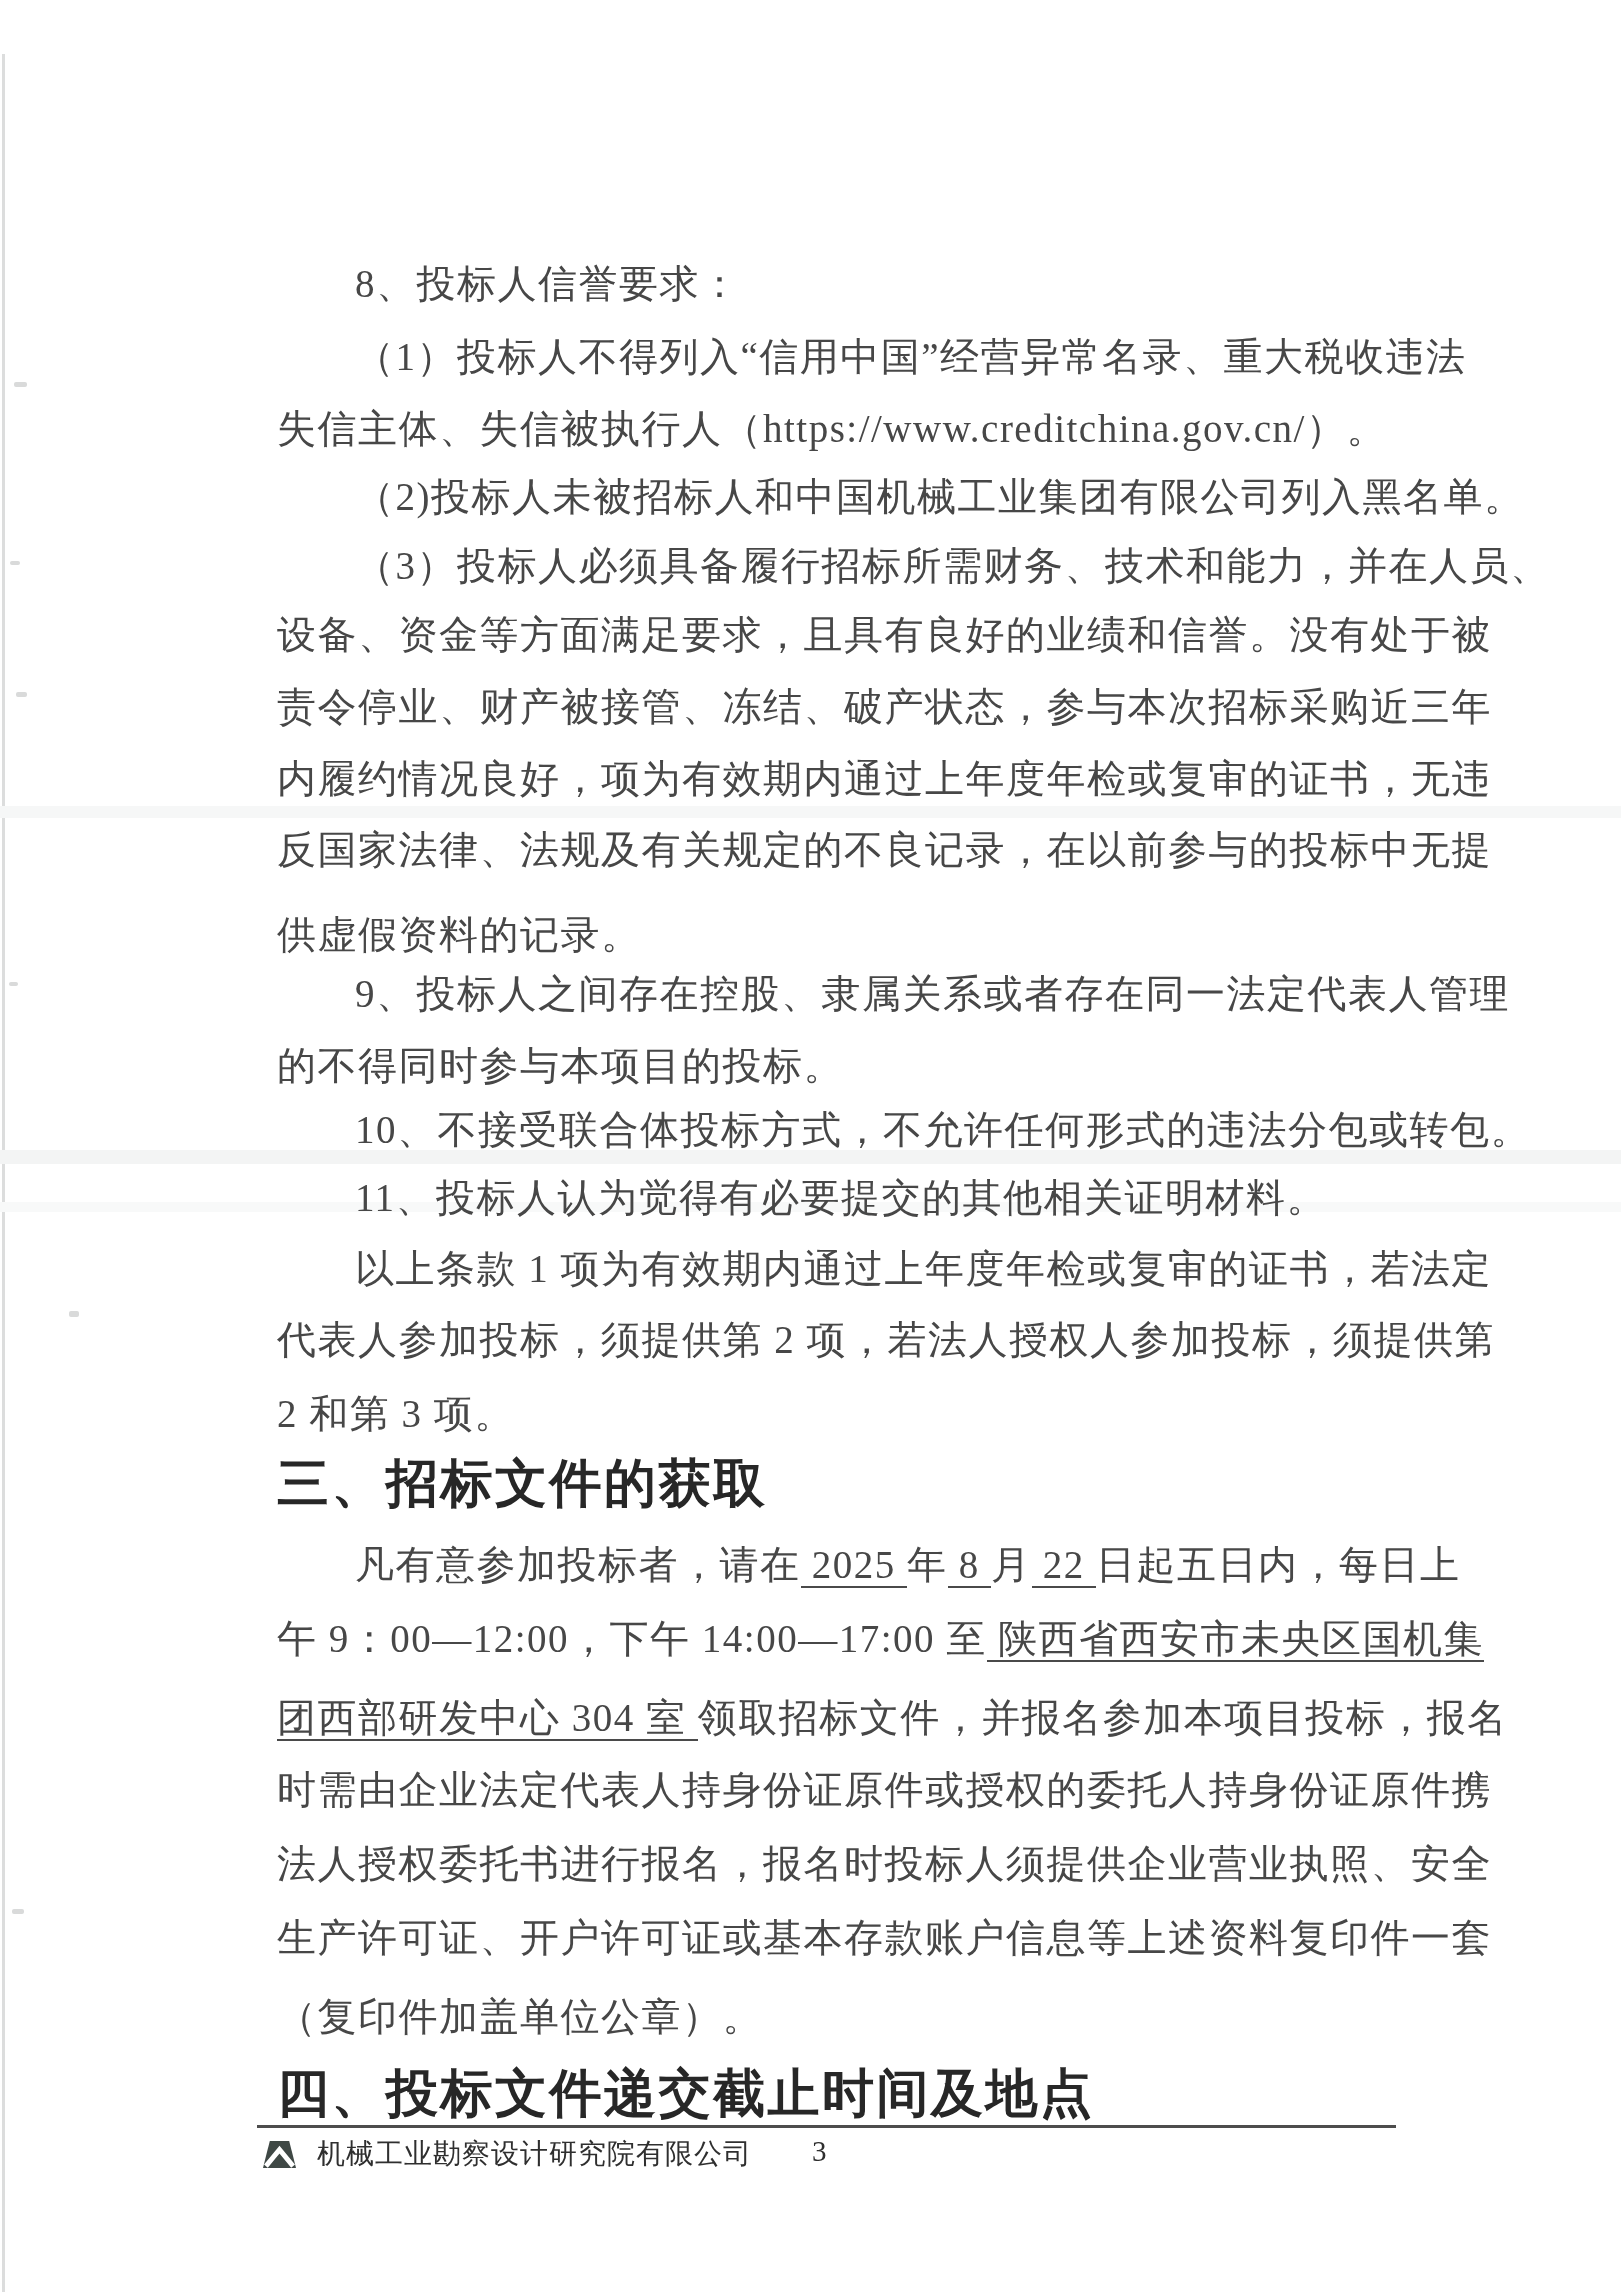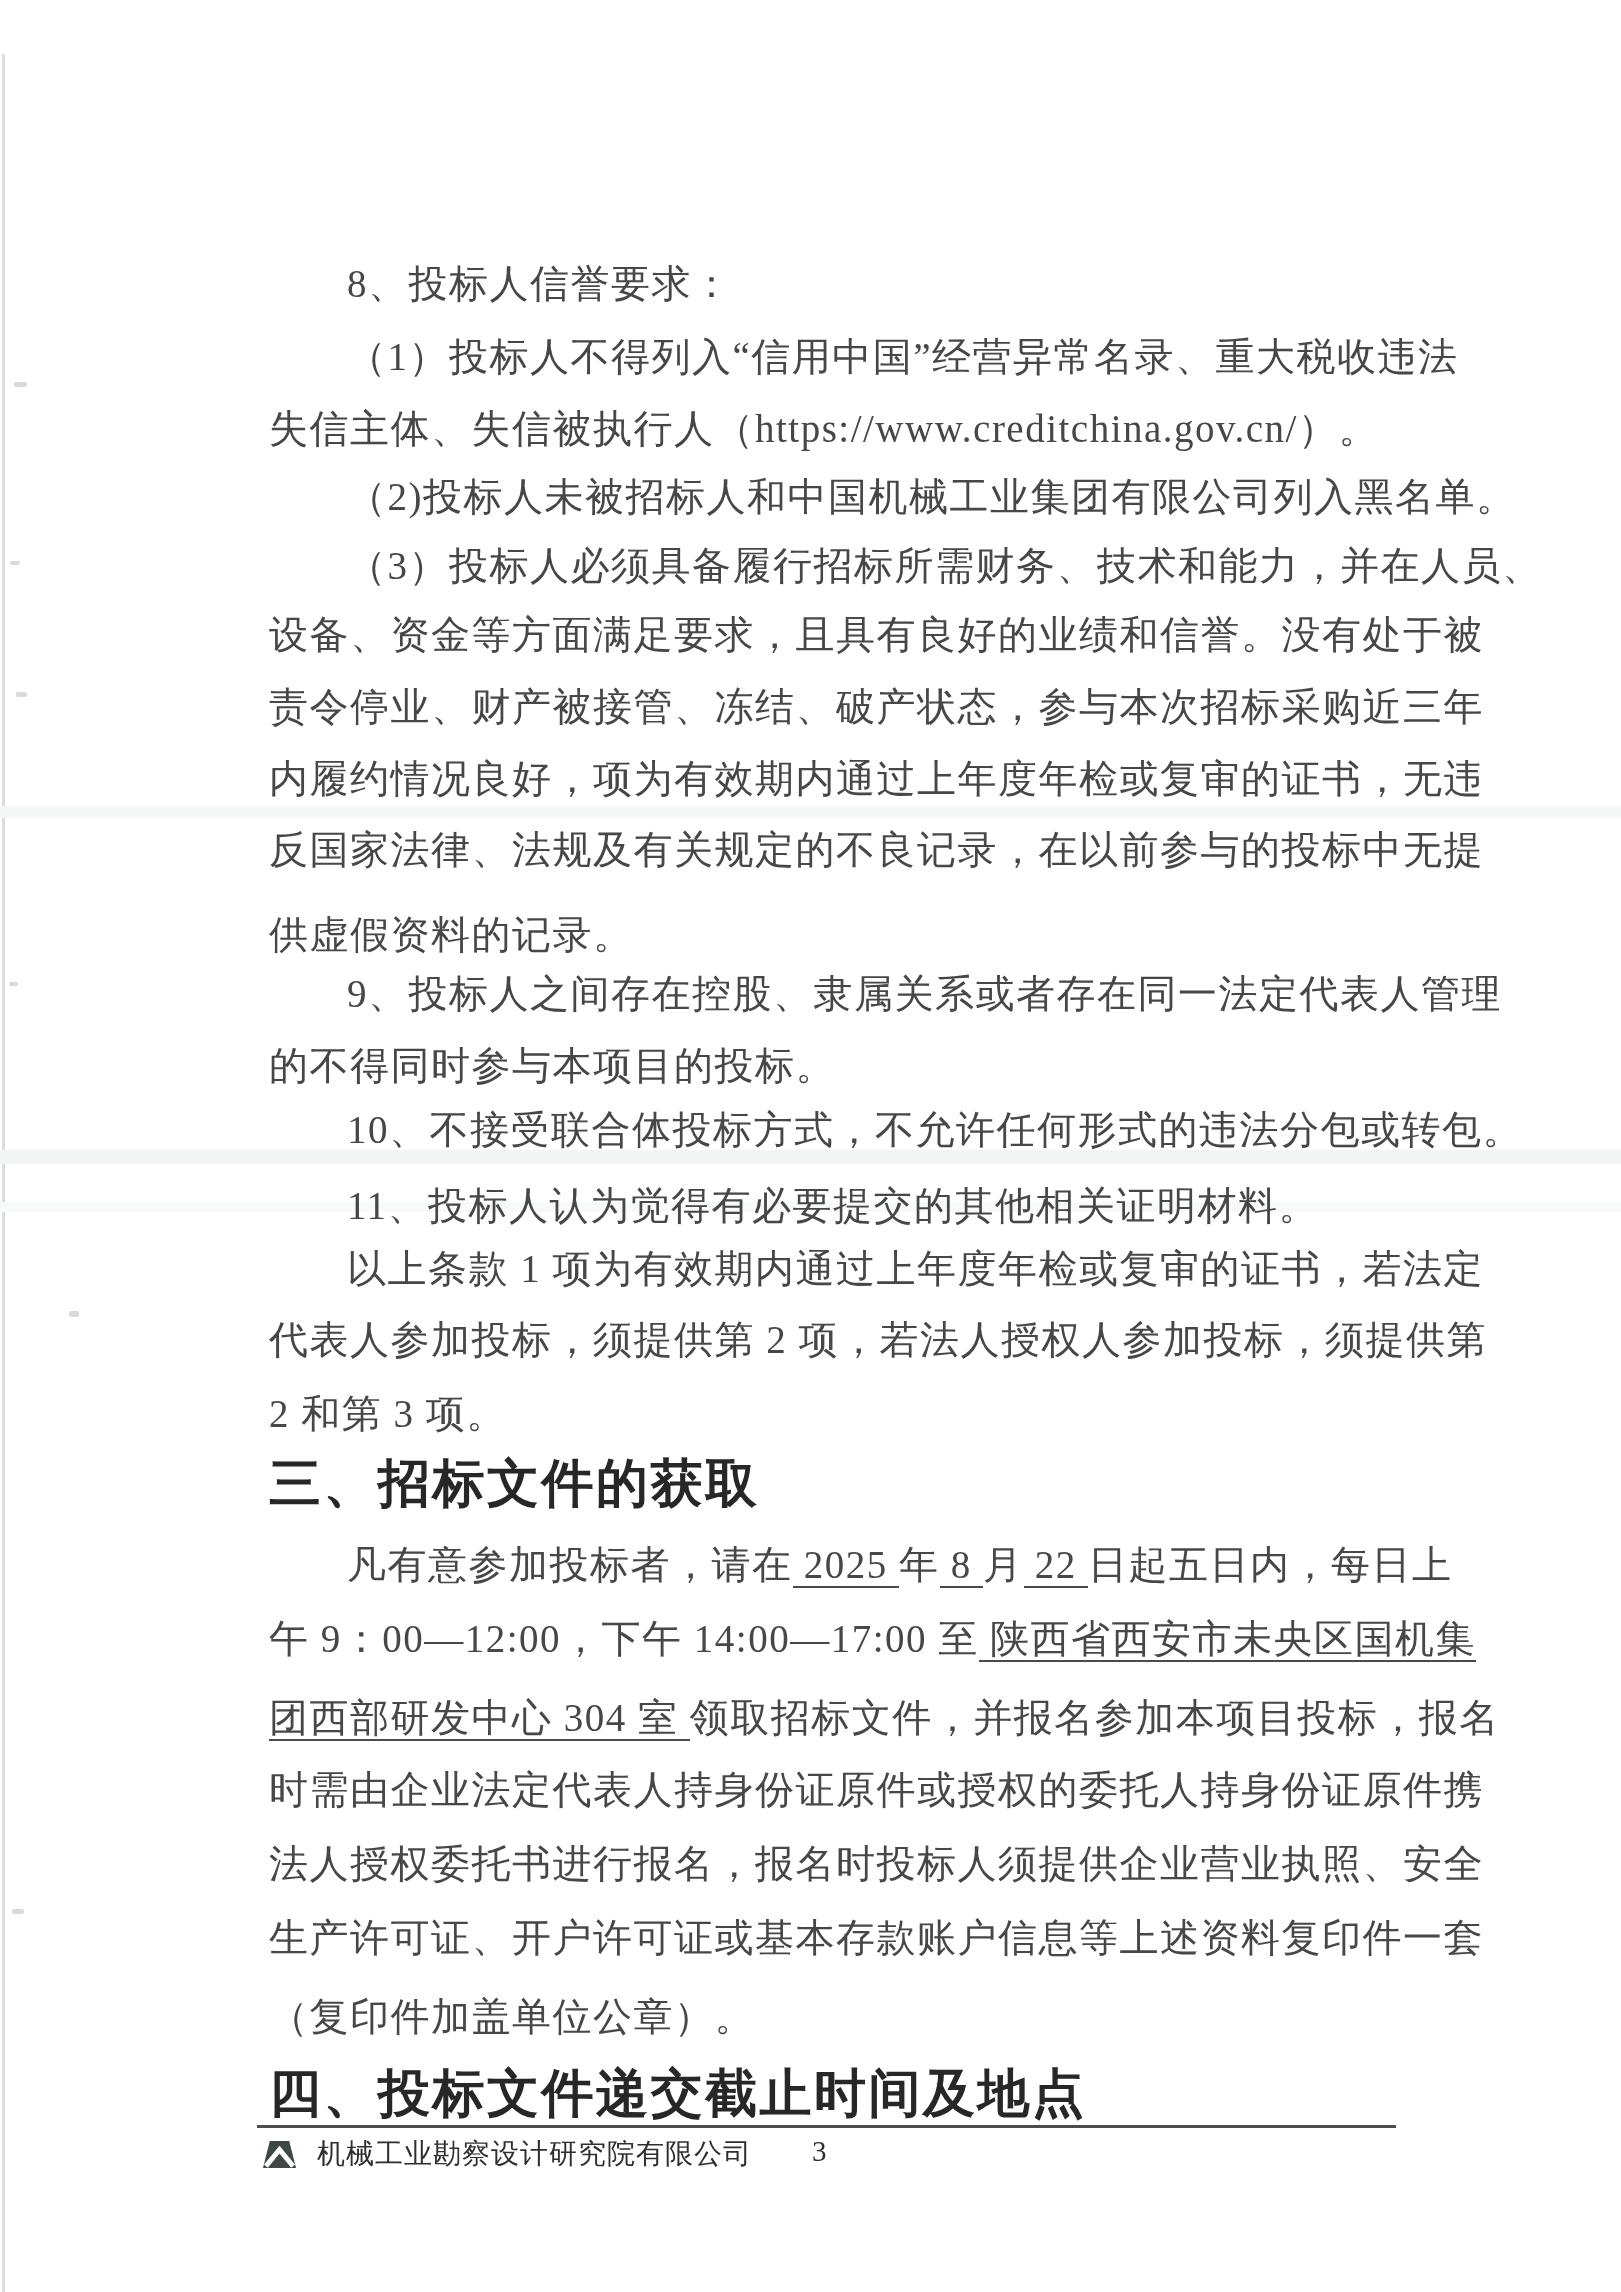--- a/index.html
+++ b/index.html
@@ -17,21 +17,21 @@
     background: #dcdddd;
   }
   .band { position: absolute; left: 0; width: 100%; }
   .band.b1 { top: 806px;  height: 11.8px; background: #f6f7f7; }
   .band.b2 { top: 1150px; height: 13.7px; background: #f3f4f4; }
   .band.b3 { top: 1202px; height: 9.8px; background: #f8f9f9; }
   .speck { position: absolute; background: #d9dada; border-radius: 2px; }
   
   .doc-line {
     position: absolute;
-    left: 269px;
+    left: 277px;
     width: 1176px;
     font-size: 39px;
     line-height: 47px;
     color: #474747;
     letter-spacing: 1.5px;
     white-space: nowrap;
   }
   .doc-line.indent { padding-left: 78px; }
   .doc-line.heading {
     font-weight: bold;
@@ -86,21 +86,21 @@
       <div class="doc-line indent" style="top: 473px;"><span>（2)投标人未被招标人和中国机械工业集团有限公司列入黑名单。</span></div>
       <div class="doc-line indent" style="top: 542px;"><span>（3）投标人必须具备履行招标所需财务、技术和能力，并在人员、</span></div>
       <div class="doc-line" style="top: 611px;"><span>设备、资金等方面满足要求，且具有良好的业绩和信誉。没有处于被</span></div>
       <div class="doc-line" style="top: 683px;"><span>责令停业、财产被接管、冻结、破产状态，参与本次招标采购近三年</span></div>
       <div class="doc-line" style="top: 755px;"><span>内履约情况良好，项为有效期内通过上年度年检或复审的证书，无违</span></div>
       <div class="doc-line" style="top: 826px;"><span>反国家法律、法规及有关规定的不良记录，在以前参与的投标中无提</span></div>
       <div class="doc-line" style="top: 899px; margin-top: 12px;"><span>供虚假资料的记录。</span></div>
       <div class="doc-line indent" style="top: 970px;"><span>9、投标人之间存在控股、隶属关系或者存在同一法定代表人管理</span></div>
       <div class="doc-line" style="top: 1042px;"><span>的不得同时参与本项目的投标。</span></div>
       <div class="doc-line indent" style="top: 1106px;"><span>10、不接受联合体投标方式，不允许任何形式的违法分包或转包。</span></div>
-      <div class="doc-line indent" style="top: 1174px; margin-top: 8px;"><span>11、投标人认为觉得有必要提交的其他相关证明材料。</span></div>
+      <div class="doc-line indent" style="top: 1174px;"><span>11、投标人认为觉得有必要提交的其他相关证明材料。</span></div>
       <div class="doc-line indent" style="top: 1245px;"><span>以上条款 1 项为有效期内通过上年度年检或复审的证书，若法定</span></div>
       <div class="doc-line" style="top: 1316px;"><span>代表人参加投标，须提供第 2 项，若法人授权人参加投标，须提供第</span></div>
       <div class="doc-line" style="top: 1390px;"><span>2 和第 3 项。</span></div>
       <div class="doc-line heading" style="top: 1460px;"><span>三、招标文件的获取</span></div>
       <div class="doc-line indent" style="top: 1541px;"><span>凡有意参加投标者，请在</span><span class="u"> 2025 </span><span>年</span><span class="u"> 8 </span><span>月</span><span class="u"> 22 </span><span>日起五日内，每日上</span></div>
       <div class="doc-line" style="top: 1615px;"><span>午 9：00—12:00，下午 14:00—17:00 至</span><span class="u"> 陕西省西安市未央区国机集</span></div>
       <div class="doc-line" style="top: 1694px;"><span class="u">团西部研发中心 304 室 </span><span>领取招标文件，并报名参加本项目投标，报名</span></div>
       <div class="doc-line" style="top: 1766px;"><span>时需由企业法定代表人持身份证原件或授权的委托人持身份证原件携</span></div>
       <div class="doc-line" style="top: 1840px;"><span>法人授权委托书进行报名，报名时投标人须提供企业营业执照、安全</span></div>
       <div class="doc-line" style="top: 1914px;"><span>生产许可证、开户许可证或基本存款账户信息等上述资料复印件一套</span></div>

